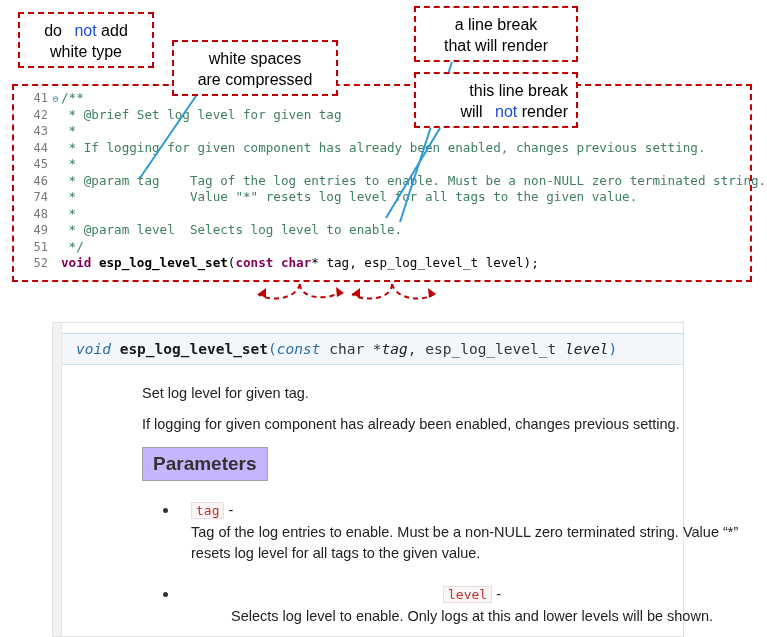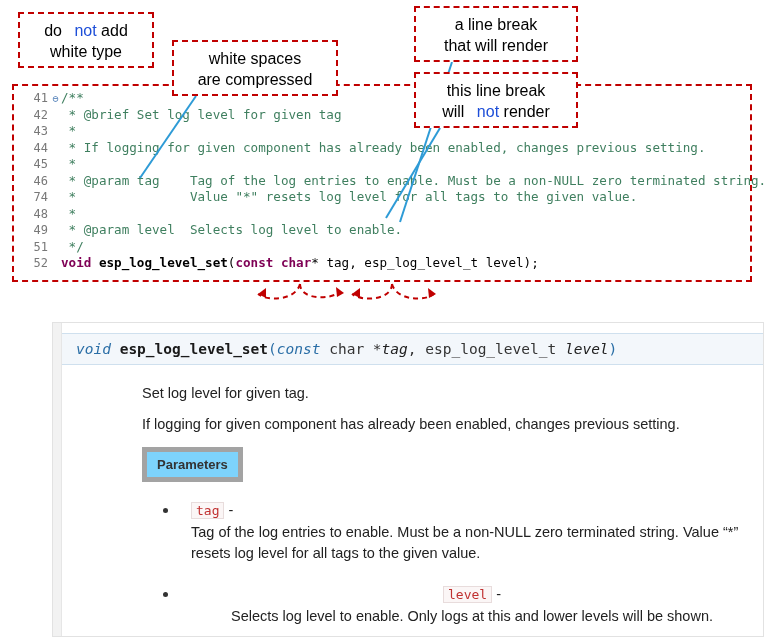--- a/index.html
+++ b/index.html
@@ -26,21 +26,21 @@
     text-align: center;
     padding: 6px 8px;
     box-sizing: border-box;
     z-index: 20;
   }
   .callout .red { color: #1d4ed8; margin-left: 8px; }
 
   #callout-datatype { left: 18px;  top: 12px;  width: 136px; height: 56px; }
   #callout-spaces   { left: 172px; top: 40px;  width: 166px; height: 56px; }
   #callout-break-1  { left: 414px; top: 6px;   width: 164px; height: 56px; }
-  #callout-break-2  { left: 414px; top: 72px;  width: 164px; height: 56px; }
+  #callout-break-2  { left: 414px; top: 72px;  width: 164px; height: 56px; text-align: right; }
 
   
   .leader {
     position: absolute;
     z-index: 10;
     pointer-events: none;
   }
 
   
   #code-panel {
@@ -85,21 +85,21 @@
   .code-text { color: #3f7f5f; }
   .code-text .kw { color: #7f0055; font-weight: bold; }
   .code-text .fn { color: #000000; font-weight: bold; }
   .code-text .pl { color: #000000; }
 
   
   #doc-panel {
     position: absolute;
     left: 52px;
     top: 322px;
-    width: 712px;
+    width: 632px;
     height: 315px;
     background: #ffffff;
     border: 1px solid #e2e2e2;
     box-sizing: border-box;
     z-index: 5;
   }
   #doc-sidebar {
     position: absolute;
     left: 0; top: 0;
     width: 8px; height: 100%;
@@ -133,24 +133,24 @@
     color: #222222;
     line-height: 20px;
   }
   #doc-para-1 { top: 60px; }
   #doc-para-2 { top: 91px; }
 
   #doc-params-head {
     position: absolute;
     left: 89px;
     top: 124px;
-    background: #7dd3fc;
-    border: 5px solid #a3a3a3;
+    background: #c4b5fd;
+    border: 1px solid #a3a3a3;
     padding: 5px 10px;
-    font-size: 13px;
+    font-size: 19px;
     font-weight: bold;
     color: #333333;
   }
 
   .param-item {
     position: absolute;
     left: 110px;
     width: 590px;
   }
   #param-item-0 { top: 178px; }

